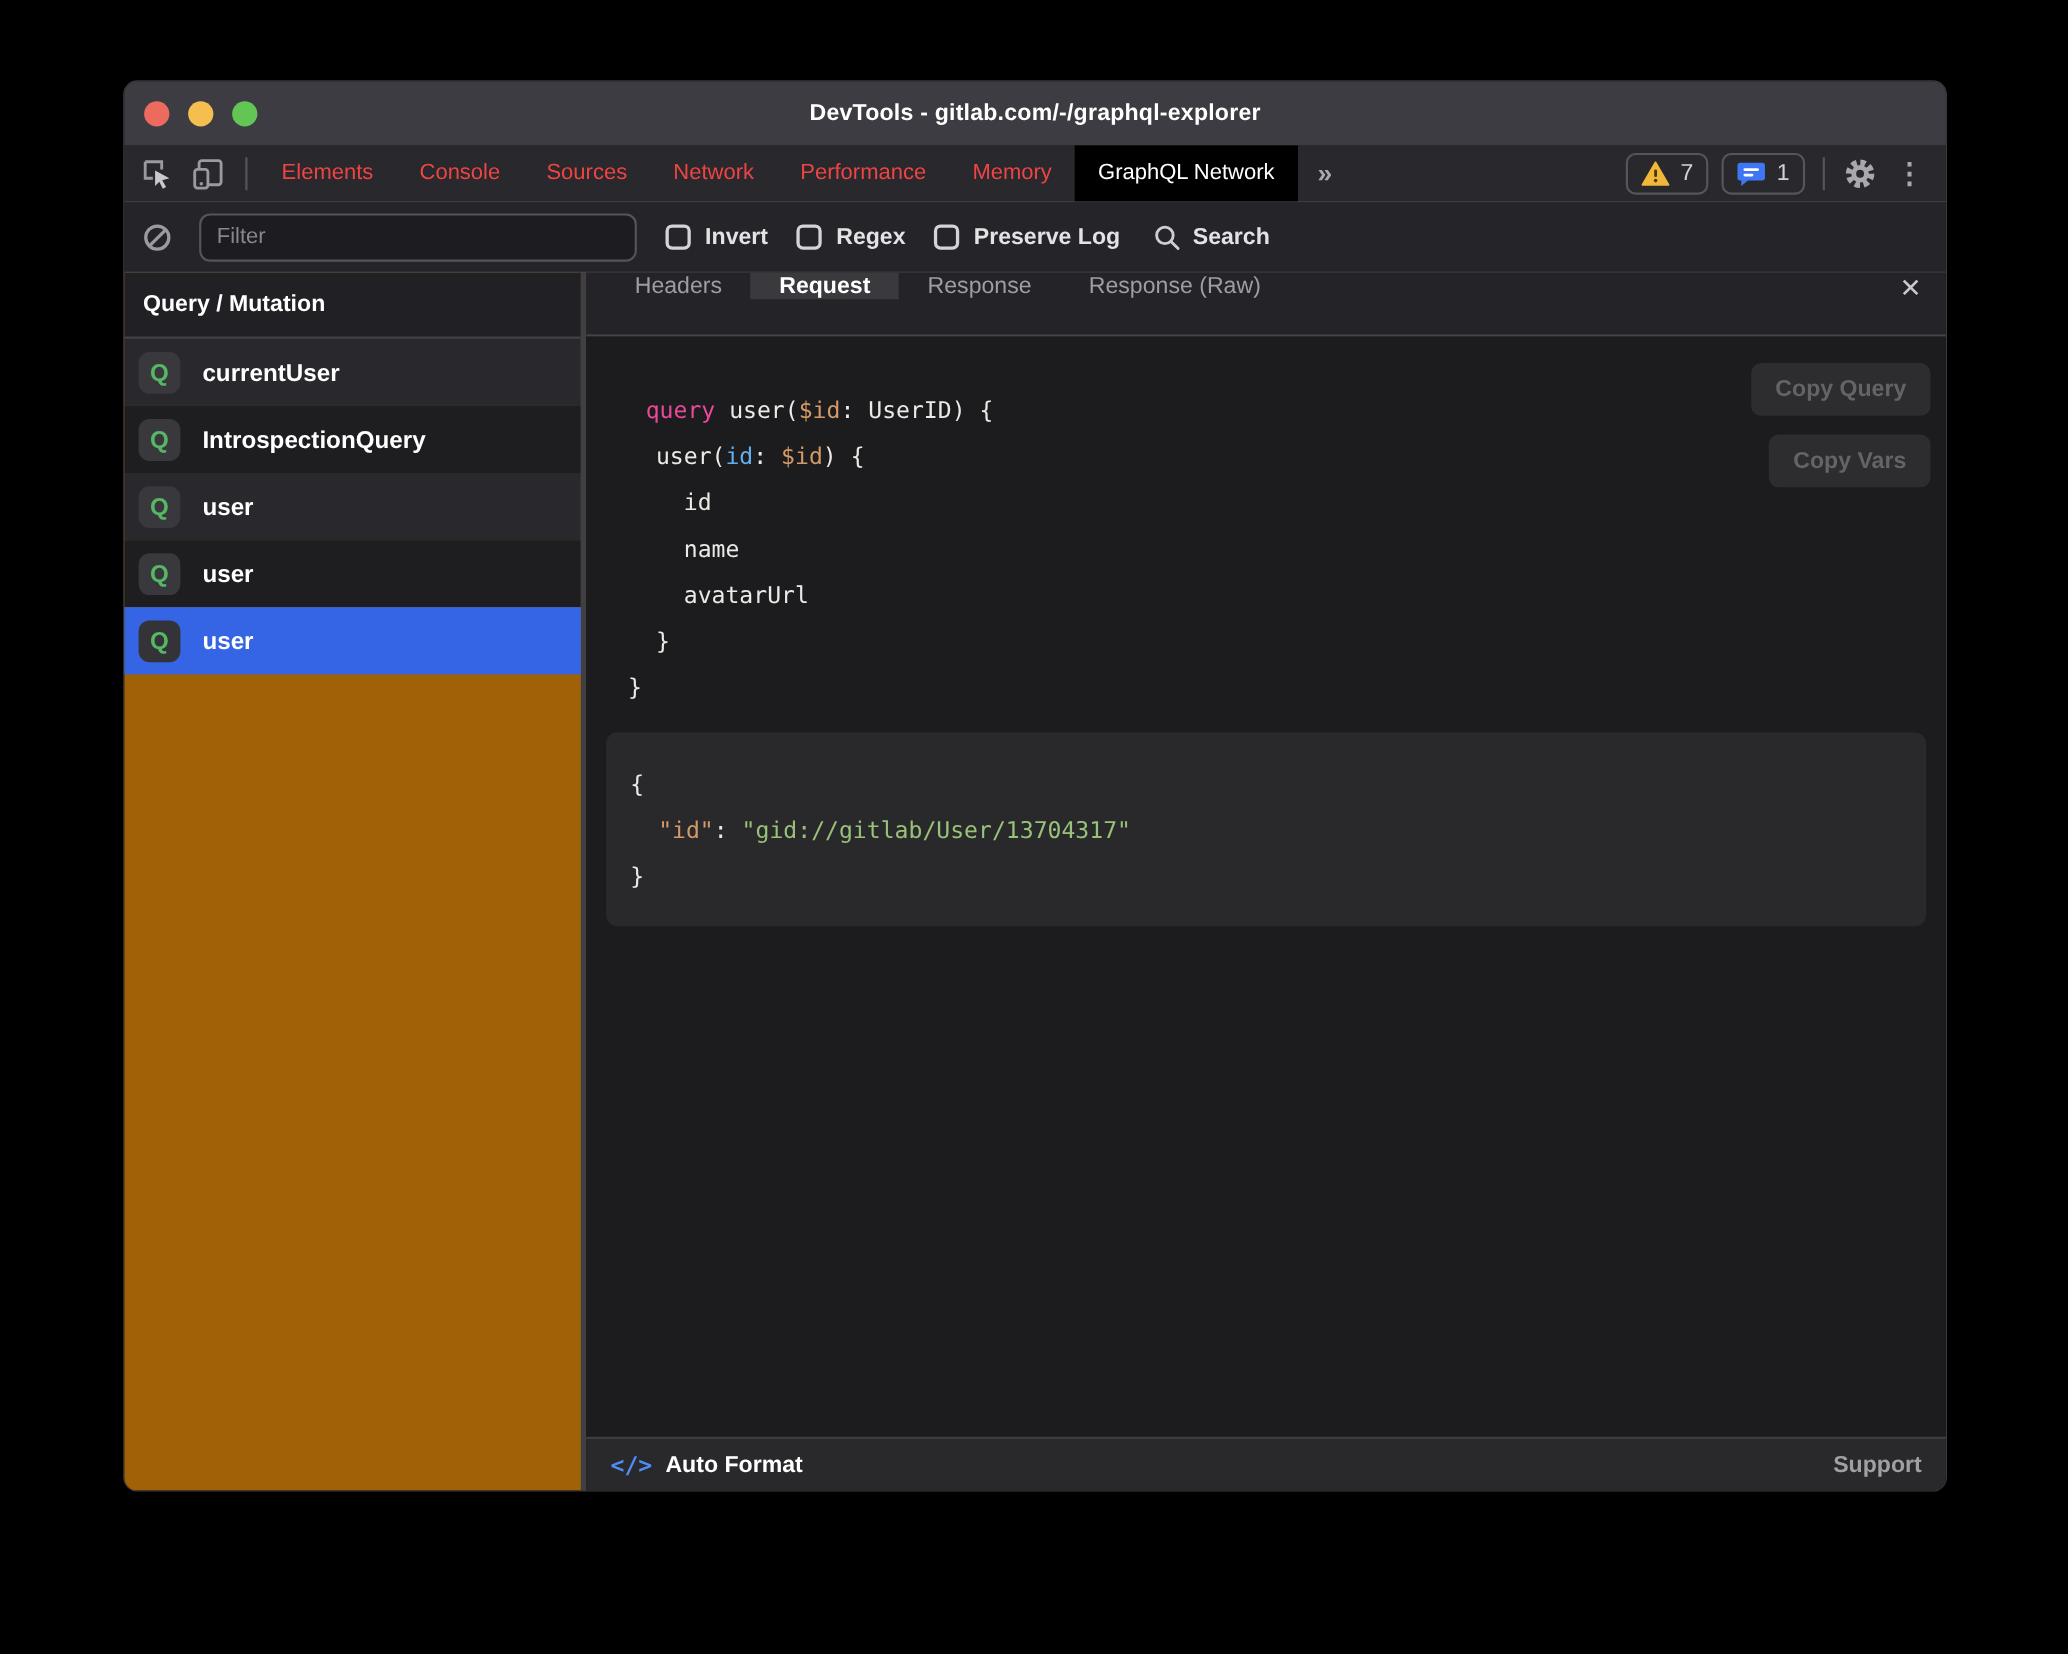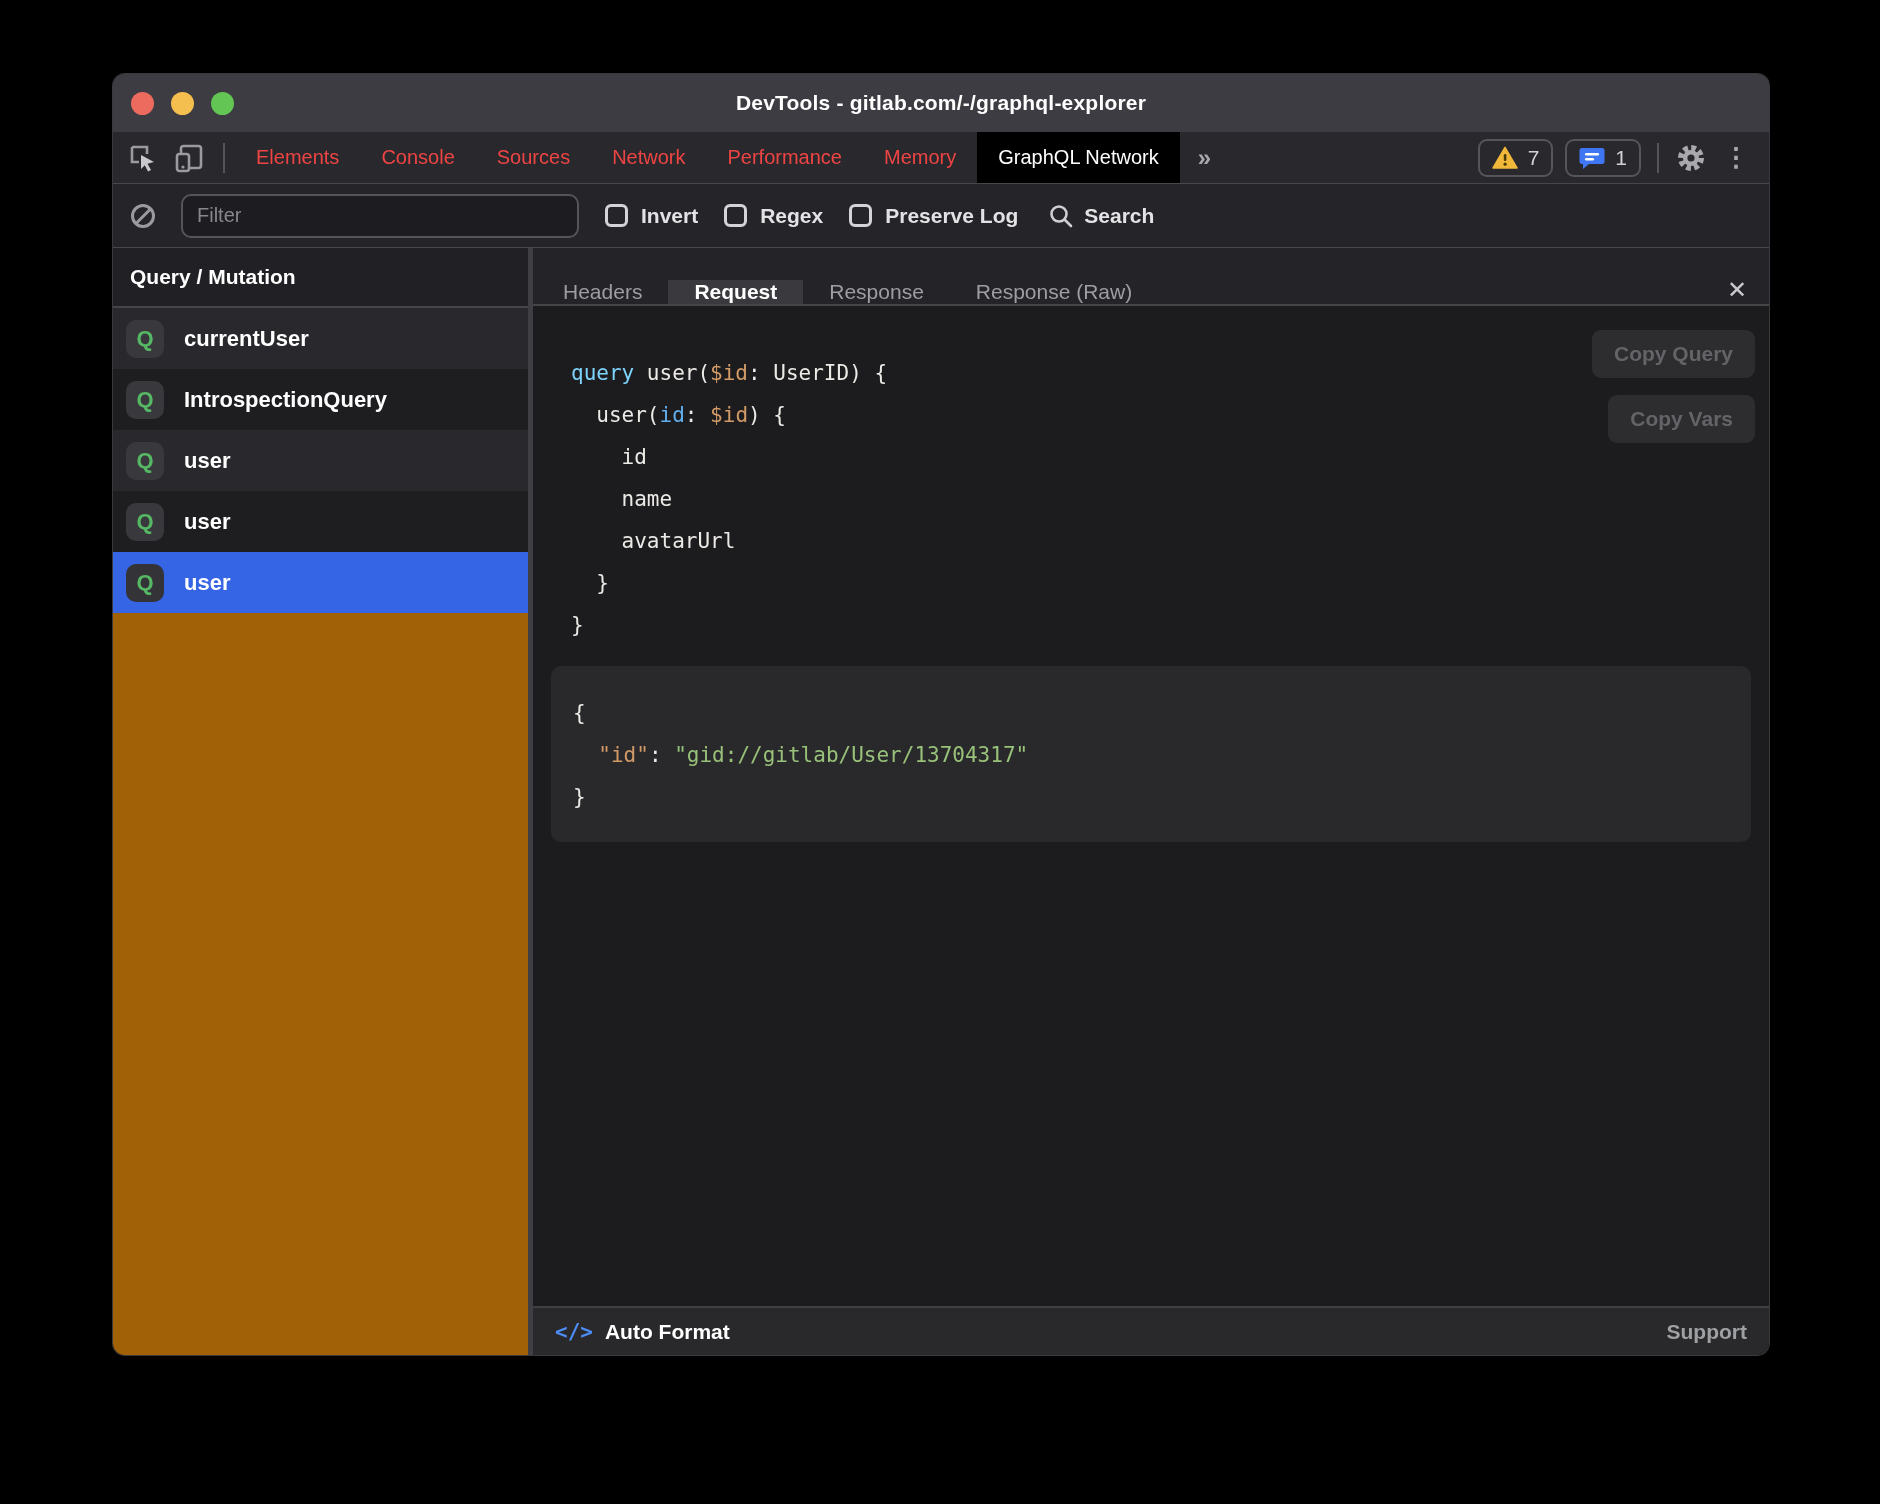--- a/index.html
+++ b/index.html
@@ -53,30 +53,30 @@
   .qrow { height:61px; flex:0 0 auto; display:flex; align-items:center; padding-left:13px; gap:20px; }
   .qrow.odd { background:#29282c; }
   .qrow.even { background:#1e1e21; }
   .qrow.selected { background:#3564e4; }
   .qbadge { width:38px; height:38px; border-radius:10px; background:#39393d; display:flex; align-items:center; justify-content:center; color:#56b765; font-size:22px; font-weight:800; flex:0 0 auto; }
   .qrow.selected .qbadge { background:#333338; }
   .qlabel { color:#fff; font-size:22px; font-weight:700; }
 
   
   .right { flex:1; display:flex; flex-direction:column; min-width:0; background:#1c1c1e; }
-  .right-tabs { height:58px; flex:0 0 auto; background:#242428; border-bottom:2px solid #454449; display:flex; align-items:flex-end; padding-left:4px; }
+  .right-tabs { height:58px; flex:0 0 auto; background:#242428; border-bottom:2px solid #454449; display:flex; align-items:flex-start; padding-left:18px; }
   .rtab { display:flex; align-items:center; padding:0 26px; color:#9d9da2; font-size:21px; }
   .rtab.active { background:#3a393e; color:#fff; font-weight:700; }
   .close-x { margin-left:auto; display:flex; align-items:center; padding:0 22px; color:#c9c9cc; font-size:24px; }
 
   .code-area { flex:1; position:relative; overflow:hidden; background:#1c1c1e; }
   .code-pre { font-family:"DejaVu Sans Mono","Liberation Mono",monospace; font-size:21px; line-height:42px; padding:46px 0 0 38px; white-space:pre; }
   .code-line { min-height:42px; }
   .tok-p { color:#eceae6; }
-  .tok-k { color:#7dd3fc; }
+  .tok-k { color:#ec4899;margin-left:16px; }
   .tok-v { color:#d19a66; }
   .tok-a { color:#61afef; }
   .tok-key { color:#d19a66; }
   .tok-s { color:#98c179; }
 
   .vars-box { margin:20px 18px 0 18px; background:#29292b; border-radius:10px; padding:26px 22px 24px 22px; }
   .vars-box .code-pre2 { font-family:"DejaVu Sans Mono","Liberation Mono",monospace; font-size:21px; line-height:42px; white-space:pre; }
 
   .copy-btns { position:absolute; top:24px; right:14px; display:flex; flex-direction:column; align-items:flex-end; gap:17px; }
   .copy-btn { background:#2d2d30; border:none; border-radius:9px; color:#646468; font-size:21px; font-weight:600; padding:12px 22px; font-family:"Liberation Sans",sans-serif; }

